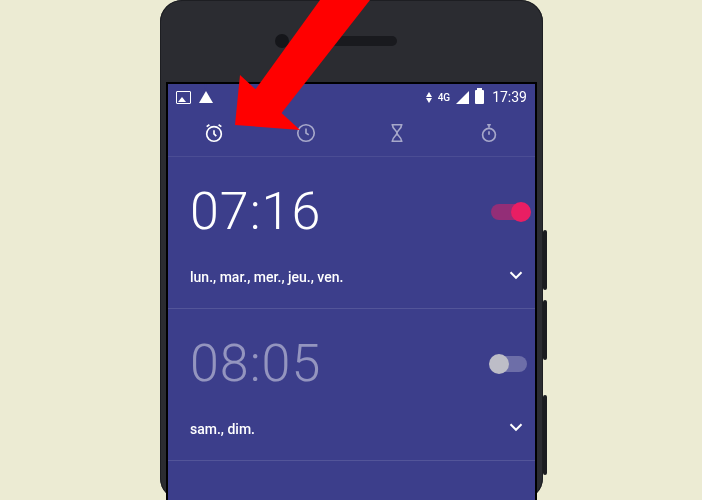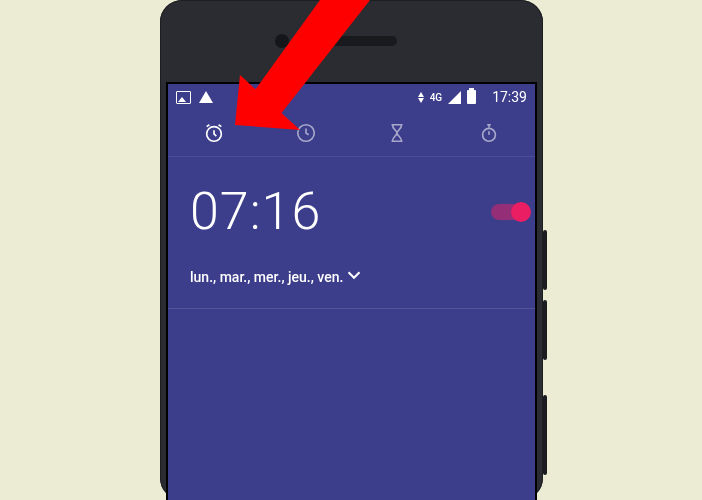--- a/index.html
+++ b/index.html
@@ -25,38 +25,38 @@
   .img-ic{width:13px;height:11px;border:1.5px solid #fff;border-radius:1px;position:relative}
   .img-ic::after{content:"";position:absolute;left:1px;bottom:1px;width:0;height:0;border-left:4px solid transparent;border-right:4px solid transparent;border-bottom:5px solid #fff}
   .upd{display:flex;flex-direction:column;align-items:center;gap:1px}
   .upd .arr{width:0;height:0;border-left:3px solid transparent;border-right:3px solid transparent}
   .upd .up{border-bottom:5px solid #fff}
   .upd .dn{border-top:5px solid #fff}
   .lbl4g{font-size:10px;font-weight:500}
   .sig{position:relative;width:0;height:0;border-style:solid;border-width:0 0 13px 13px;border-color:transparent transparent #fff transparent}
   .batt{width:9px;height:14px;background:#fff;border-radius:1px;position:relative}
   .batt::before{content:"";position:absolute;top:-2px;left:2px;width:5px;height:2px;background:#fff}
-  .time{font-size:14px;margin-left:10px}
+  .time{font-size:14px;margin-left:2px}
   
   .tabbar{height:46px;display:flex;align-items:center;justify-content:space-around;border-bottom:1px solid rgba(255,255,255,0.08)}
   .tab{color:rgba(255,255,255,0.55);display:flex;align-items:center;justify-content:center;width:40px;height:40px;cursor:pointer}
   .tab.active{color:#fff}
   .tab svg{width:22px;height:22px;fill:none;stroke:currentColor;stroke-width:1.8}
   
   .alarm{padding:24px 8px 18px 22px;color:#fff;border-bottom:1px solid rgba(255,255,255,0.12)}
   .alarm .row1{display:flex;align-items:center;justify-content:space-between}
   .alarm .t{font-size:52px;font-weight:300;letter-spacing:1px}
   .alarm.off .t{color:rgba(255,255,255,0.45)}
   .toggle{width:36px;height:16px;border-radius:10px;position:relative;cursor:pointer}
   .toggle::after{content:"";position:absolute;top:-2px;width:20px;height:20px;border-radius:50%}
   .toggle.on{background:rgba(233,30,99,0.5)}
   .toggle.on::after{right:-4px;background:#e91e63}
   .toggle.off{background:rgba(255,255,255,0.25)}
   .toggle.off::after{left:-2px;background:#bdbdc7}
-  .alarm .row2{display:flex;align-items:center;justify-content:flex-start;margin-top:22px}
+  .alarm .row2{display:flex;align-items:center;justify-content:space-between;margin-top:22px}
   .alarm .days{font-size:14px;font-weight:500}
   .exp{cursor:pointer;color:#fff}
   .exp svg{width:22px;height:22px;stroke:#fff;fill:none;stroke-width:2.2}
   
   .watermark{position:absolute;right:10px;bottom:55px;text-align:right;color:rgba(128,128,128,0.45);pointer-events:none;font-family:Arial,sans-serif}
   .watermark .l1{font-size:34px;font-weight:900;letter-spacing:1px;font-style:italic}
   .watermark .l2{font-size:18px;font-weight:900;letter-spacing:3px;font-style:italic}
 </style>
 </head>
 <body>
@@ -124,20 +124,34 @@
         <div class="row2">
           <span class="days">lun., mar., mer., jeu., ven.</span>
           <span class="exp">
             <svg viewBox="0 0 24 24">
                 <path d="M6 9l6 6 6-6"></path>
               </svg>
           </span>
         </div>
       </div>
 
+      <div class="alarm off">
+        <div class="row1">
+          <span class="t">08:05</span>
+          <span class="toggle off"></span>
+        </div>
+        <div class="row2">
+          <span class="days">sam., dim.</span>
+          <span class="exp">
+            <svg viewBox="0 0 24 24">
+                <path d="M6 9l6 6 6-6"></path>
+              </svg>
+          </span>
+        </div>
+      </div>
 
     </div>
   </div>
 
   <svg class="arrow" width="170" height="150">
     <defs></defs>
     <polygon points="120,10 170,10 80,125 55,100" fill="#ff0000"></polygon>
     <polygon points="40,85 100,140 35,135" fill="#ff0000"></polygon>
   </svg>
 

